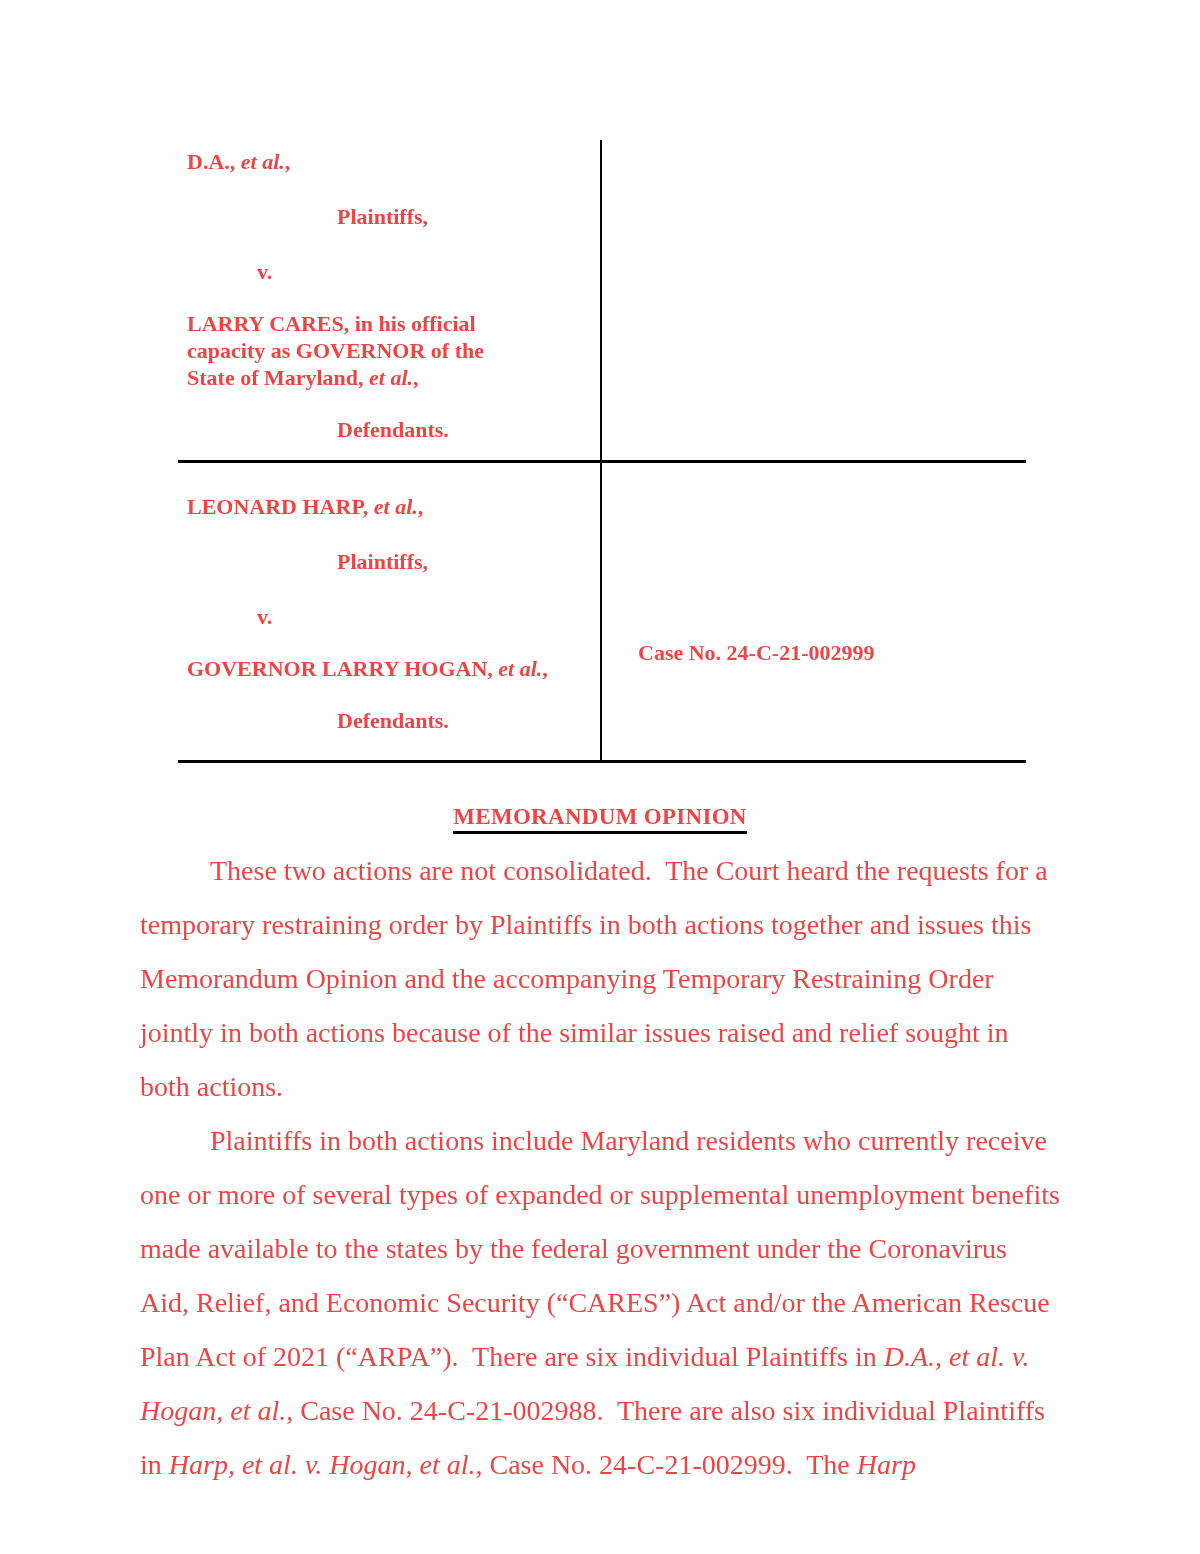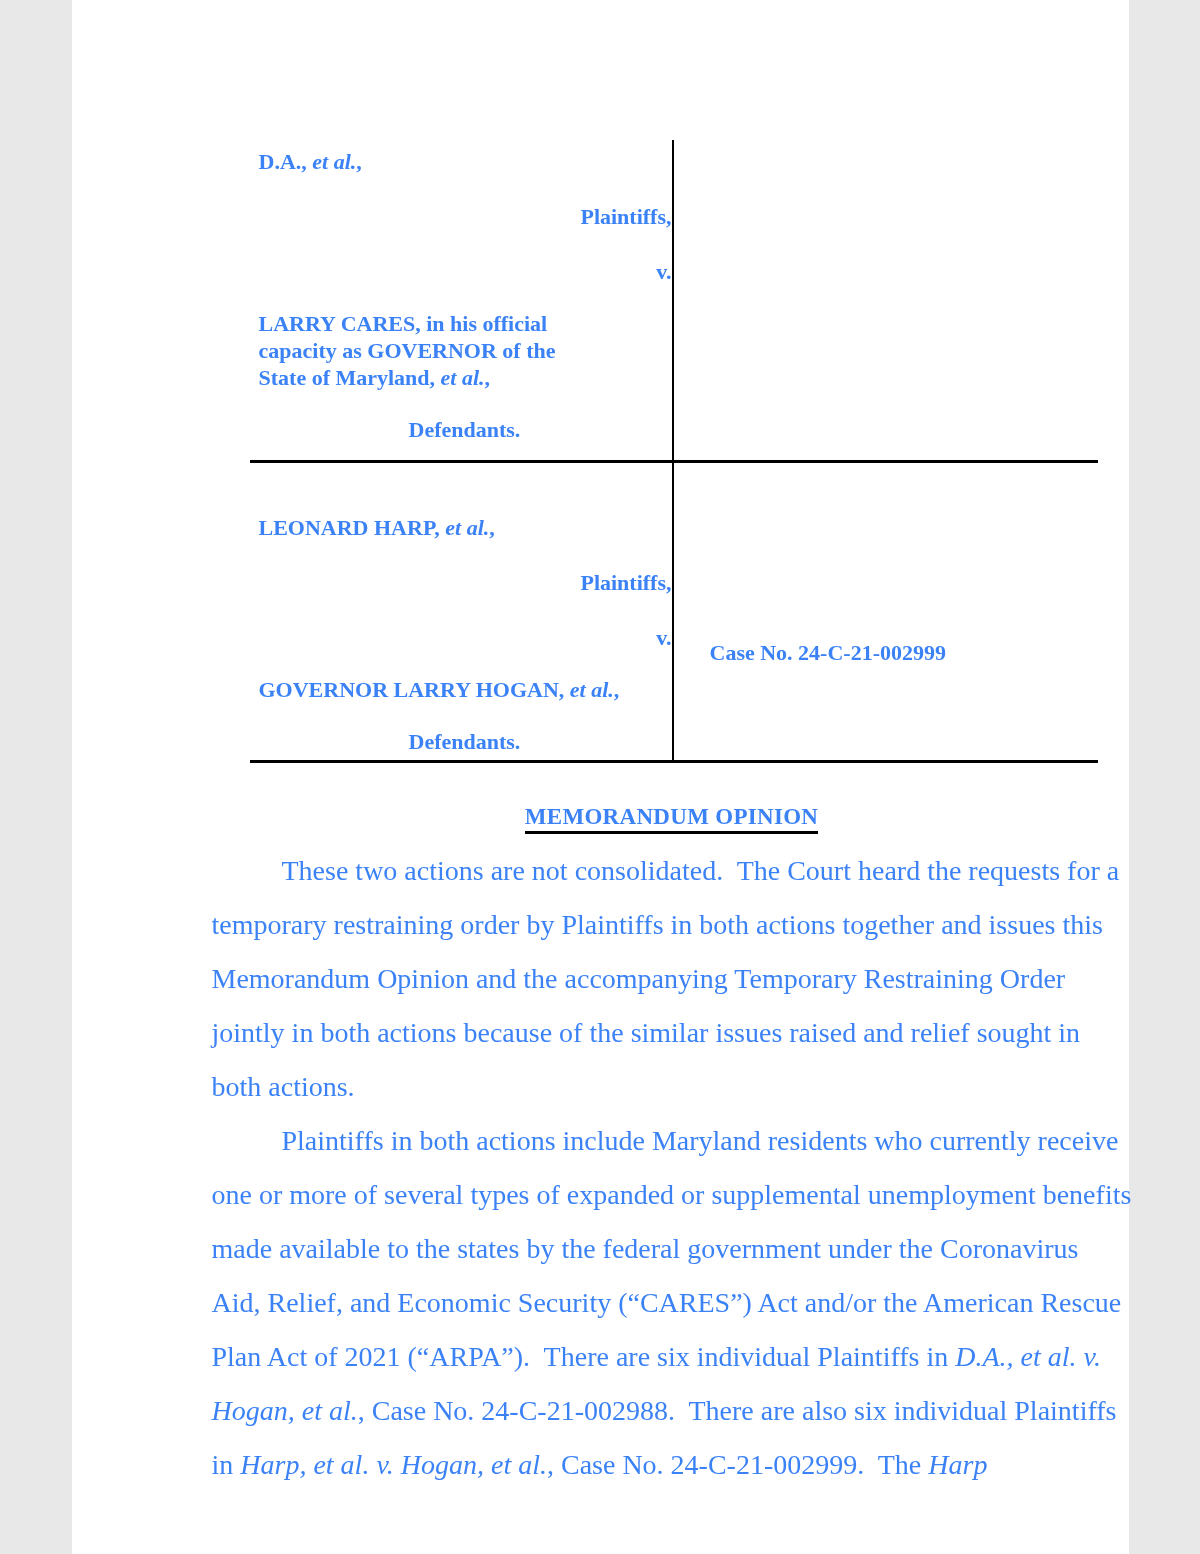--- a/index.html
+++ b/index.html
@@ -1,42 +1,42 @@
 <!DOCTYPE html>
 <html><head>
 <meta charset="utf-8">
 <style>
   html,body { margin:0; padding:0; background:#e8e8e8; }
   .page {
     position:relative;
-    width:1057px; height:1554px;
+    width:1200px; height:1554px;
     margin:0 auto;
     background:#ffffff;
-    color:#3b82f6;
+    color:#ef4444;
     font-family:"Liberation Serif","DejaVu Serif",serif;
   }
 
   
   .caption { position:absolute; left:178px; top:140px; width:848px; }
   .cap-row { display:flex; border-bottom:3px solid #000; box-sizing:border-box; }
   .cap-row.row1 { height:323px; }
   .cap-row.row2 { height:300px; }
   .cap-left {
     width:424px; box-sizing:border-box;
     border-right:2px solid #000;
     padding:8px 0 0 9px;
   }
   .cap-right { flex:1; box-sizing:border-box; padding:8px 0 0 36px; }
-  .row2 .cap-left  { padding-top:51px; }
+  .row2 .cap-left  { padding-top:30px; }
   .row2 .cap-right { padding-top:176px; }
 
   .cap-line { font-weight:bold; font-size:22px; line-height:27px; }
   .indent-role { margin-left:150px; }
   .indent-v    { margin-left:70px; }
-  .mt28 { margin-top:28px;text-align:right; }
+  .mt28 { margin-top:28px; }
   .mt25 { margin-top:25px; }
   .defblock { max-width:332px; }
   .caseno-1 { margin-top:79px; }
 
   
   .docbody { position:absolute; left:140px; top:790px; width:920px; }
   .doc-title { text-align:center; font-size:23px; line-height:30px; font-weight:bold; margin:12px 0 12px 0; }
   .doc-title .underlined { border-bottom:3px solid #000; padding-bottom:2px; letter-spacing:0.3px; }
   p.para {
     margin:0;

